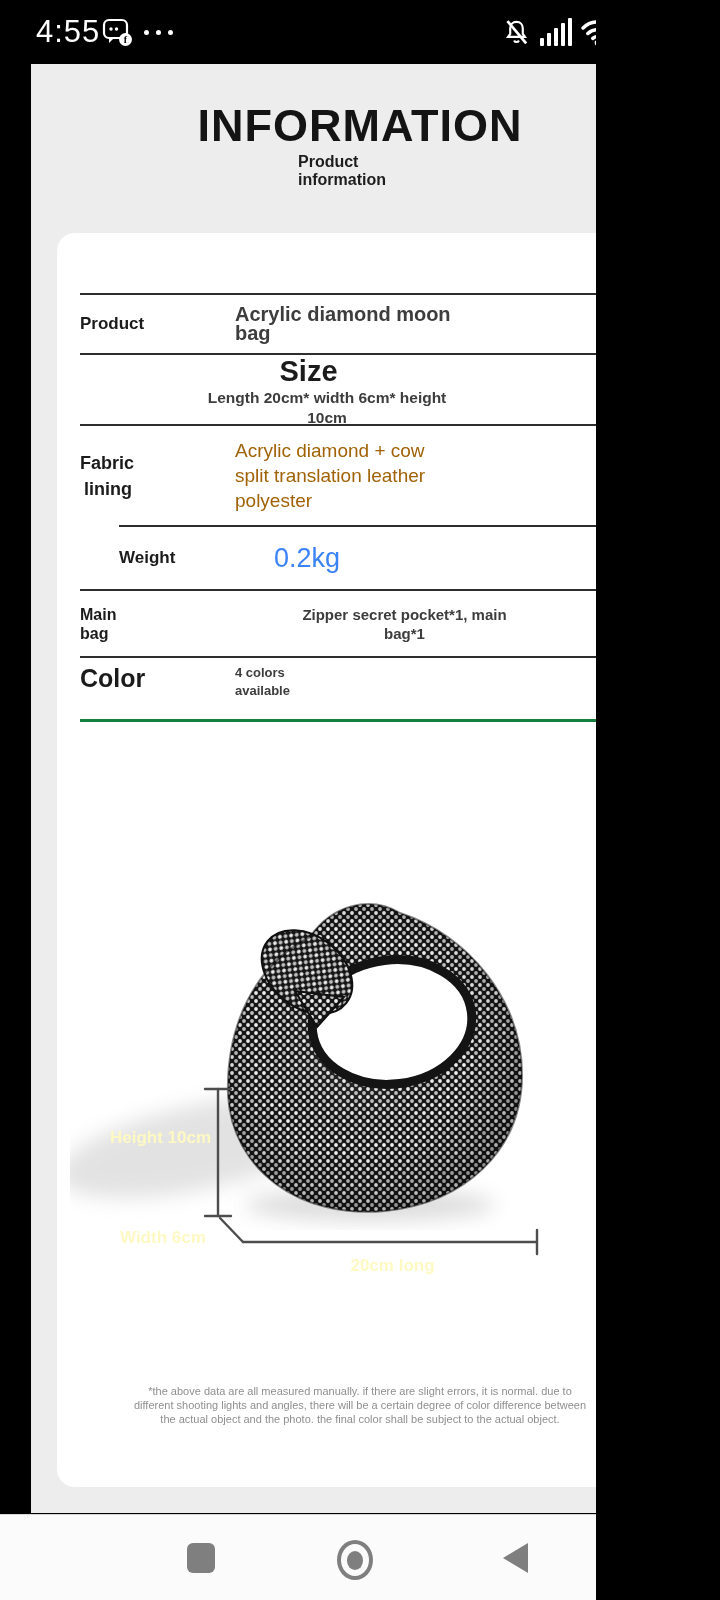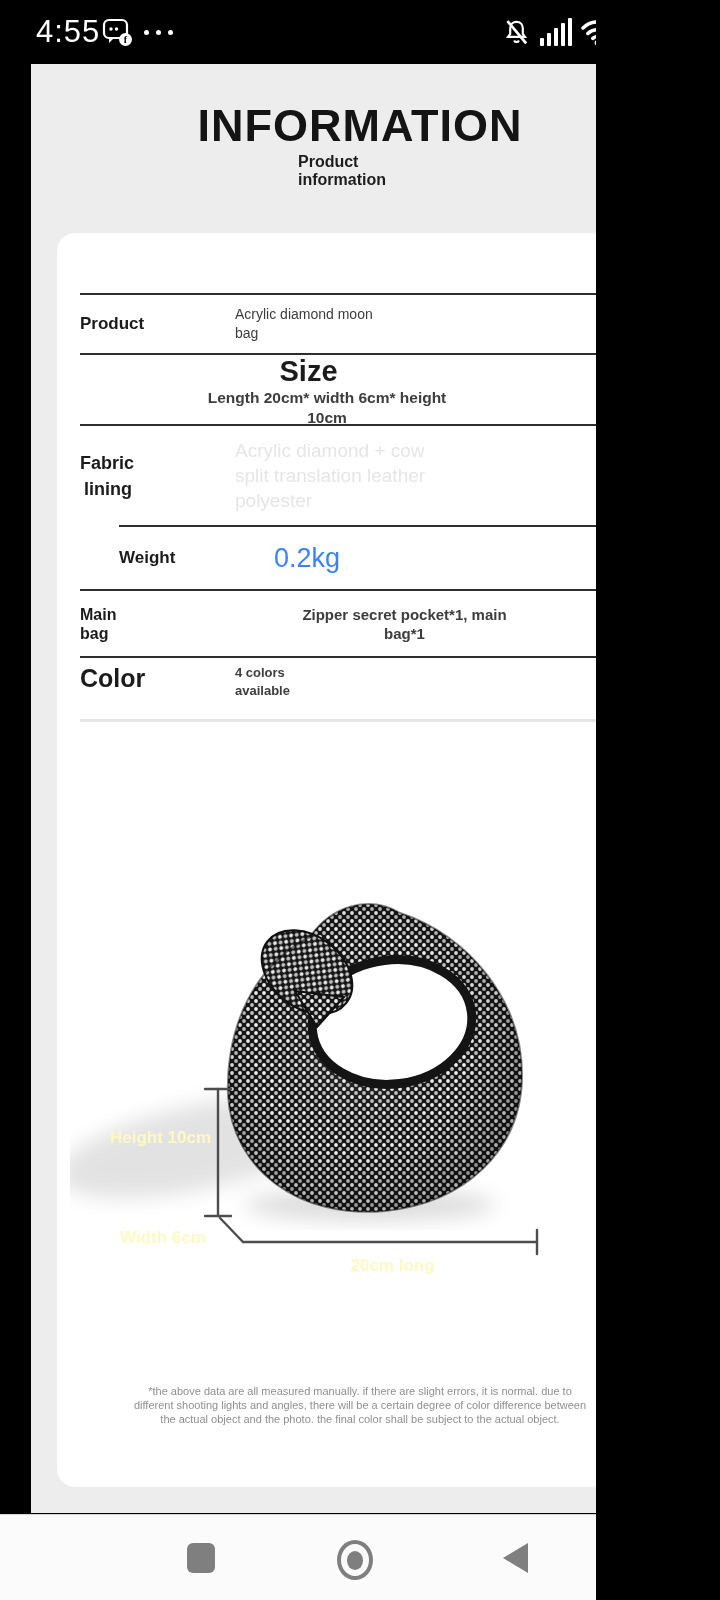--- a/index.html
+++ b/index.html
@@ -26,36 +26,36 @@
   .card{position:absolute;left:57px;top:233px;width:606px;height:1254px;background:#fff;border-radius:18px;}
 
   .page-title{position:absolute;left:31px;top:100px;width:658px;text-align:center;
               font-size:45px;font-weight:700;color:#141414;letter-spacing:1px;}
   .page-subtitle{position:absolute;left:298px;top:153px;font-size:16px;font-weight:700;
                  color:#1d1d1d;line-height:18px;}
 
   
   .spec{position:absolute;left:80px;top:293px;width:554px;}
   .row{display:flex;border-top:2px solid #2e2e2e;align-items:center;}
-  .row.last-b{border-bottom:3px solid #e5e5e5;}
+  .row.last-b{border-bottom:3px solid #15803d;}
   .lab{width:155px;color:#1b1b1b;}
   .val{flex:1;color:#3d3d3d;}
   .r-product{height:58px;} .r-size{height:69px;flex-direction:column;} .r-fabric{height:99px;}
   .r-weight{height:62px;margin-left:39px;}  .r-main{height:65px;} .r-color{height:61px;align-items:flex-start;}
   .r-color .lab,.r-color .val{margin-top:6px;}
   .l-product{font-size:17px;font-weight:700;}
   .l-size{font-size:29px;font-weight:700;}
   .l-fabric{font-size:18px;font-weight:700;line-height:26px;}
   .l-fabric div:last-child{padding-left:4px;}
   .l-weight{font-size:17px;font-weight:700;}
   .l-main{font-size:16px;font-weight:700;line-height:19px;}
   .l-color{font-size:25px;font-weight:700;}
-  .v-product{font-size:14px;font-weight:400;line-height:19px;}
+  .v-product{font-size:20px;font-weight:700;line-height:19px;}
   .v-size{font-size:15.5px;font-weight:700;line-height:20px;text-align:center;padding-right:60px;}
-  .v-fabric{font-size:19px;font-weight:500;line-height:25px;color:#e5e5e5;}
+  .v-fabric{font-size:19px;font-weight:500;line-height:25px;color:#a16207;}
   .v-weight{font-size:27px;font-weight:400;color:#3b82f6;}
   .v-main{font-size:15px;font-weight:700;line-height:19px;text-align:center;padding-right:60px;}
   .v-color{font-size:13px;font-weight:600;line-height:18px;}
 
   
   .bag-svg{position:absolute;left:70px;top:895px;}
   .dim-svg{position:absolute;left:100px;top:1080px;}
   .dim-label{position:absolute;font-size:17px;font-weight:700;color:#fef9c3;}
   .lbl-height{left:110px;top:1128px;}
   .lbl-width{left:120px;top:1228px;}

